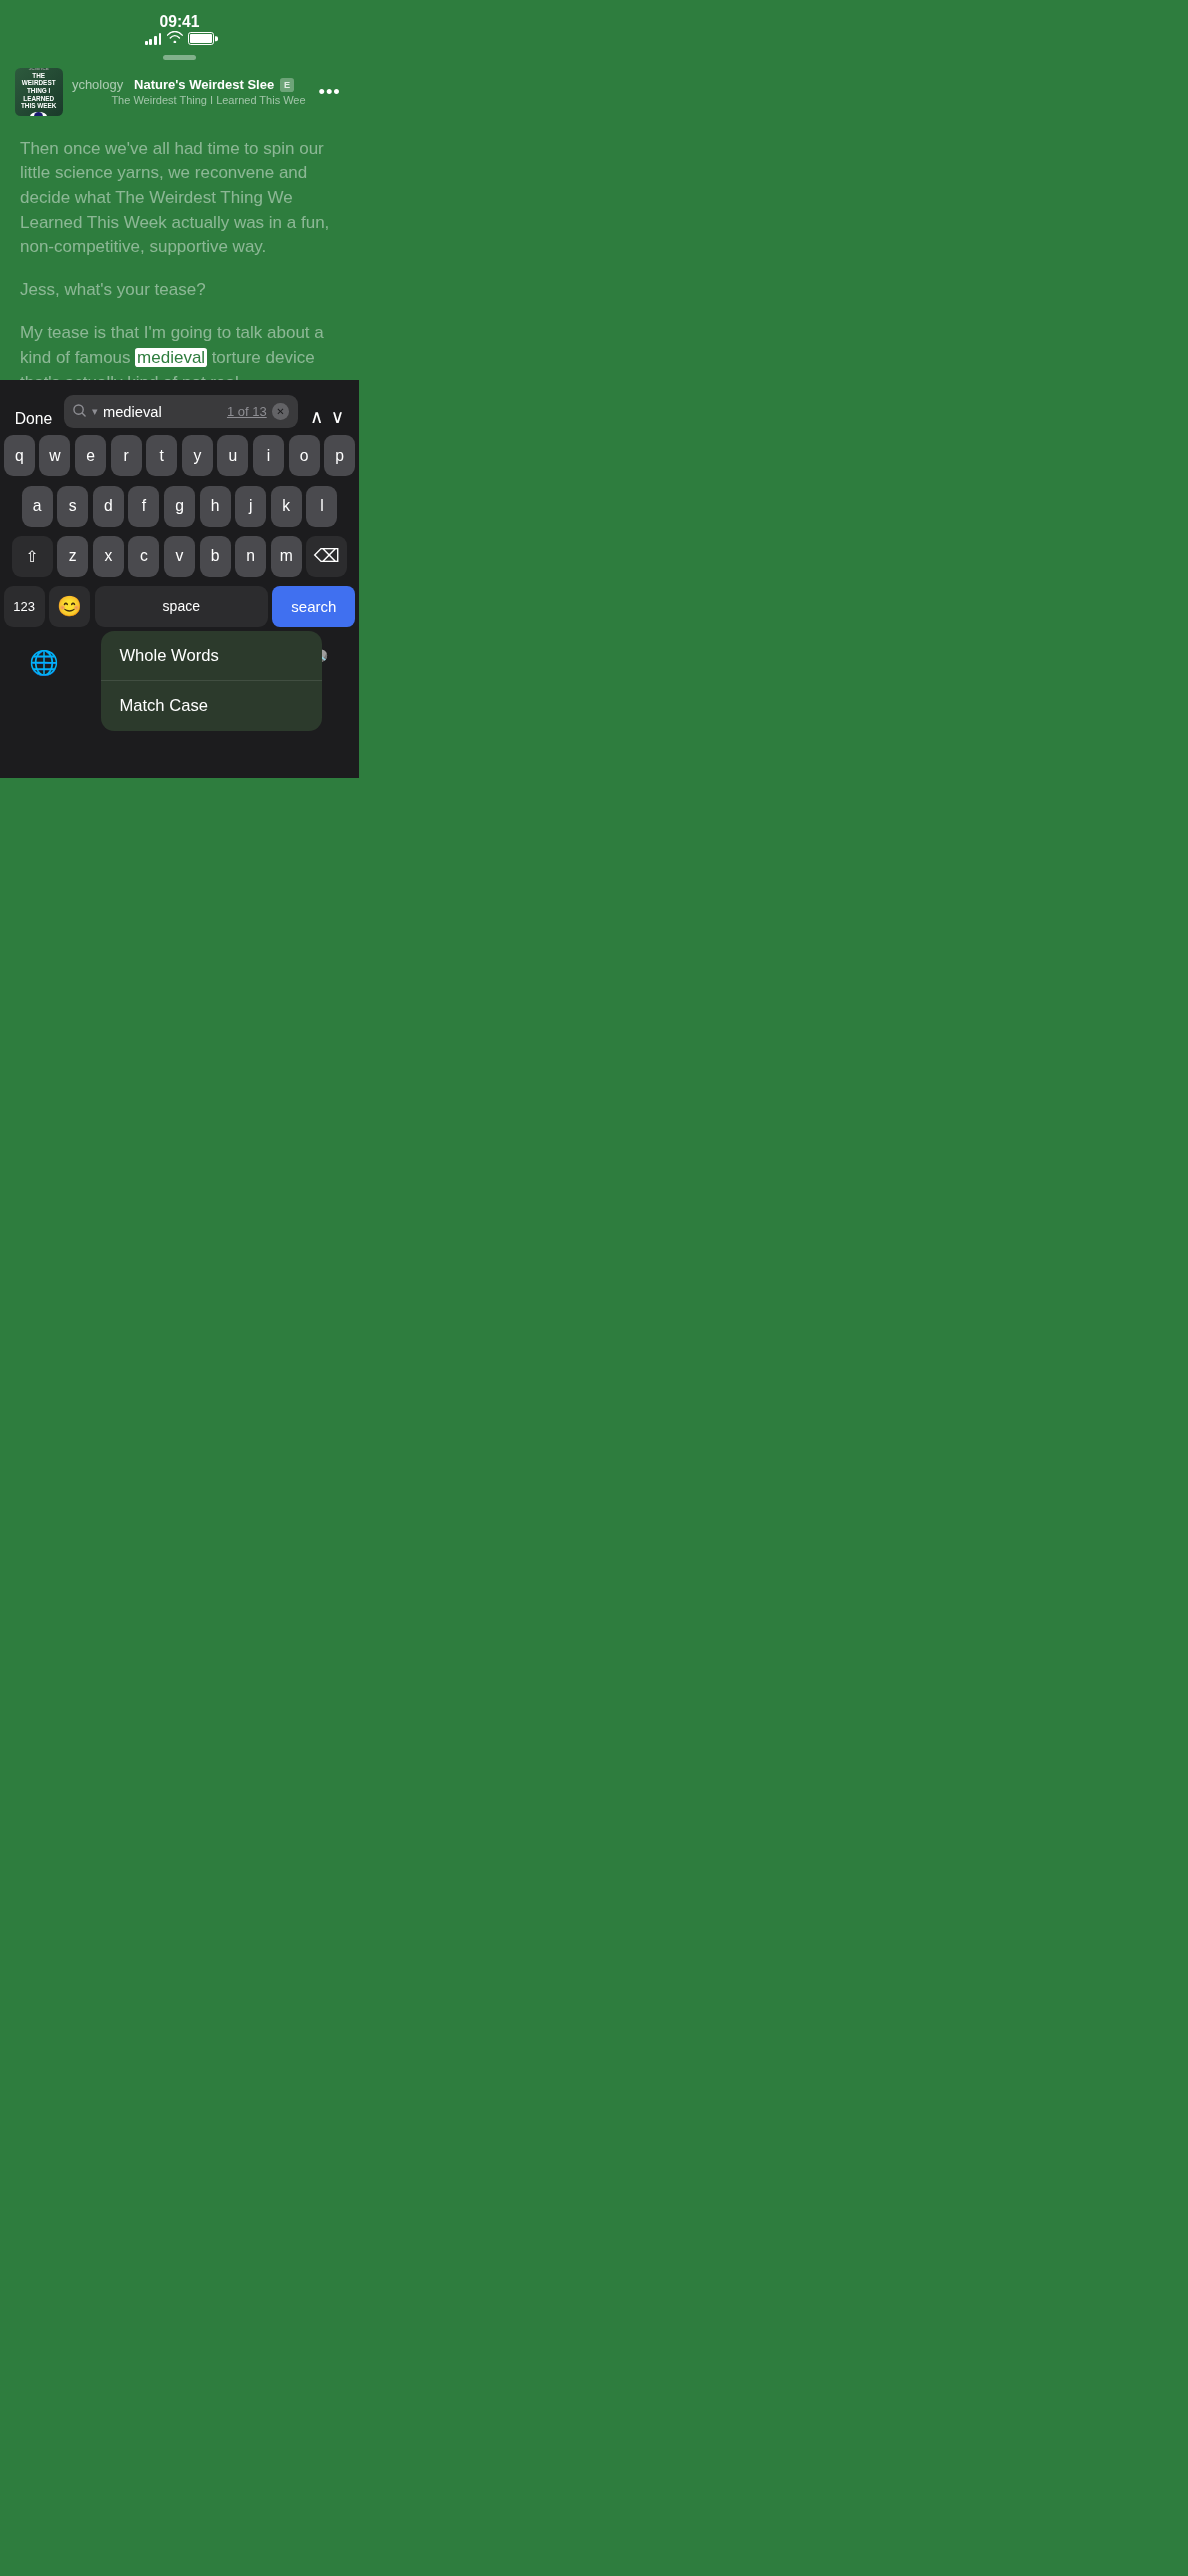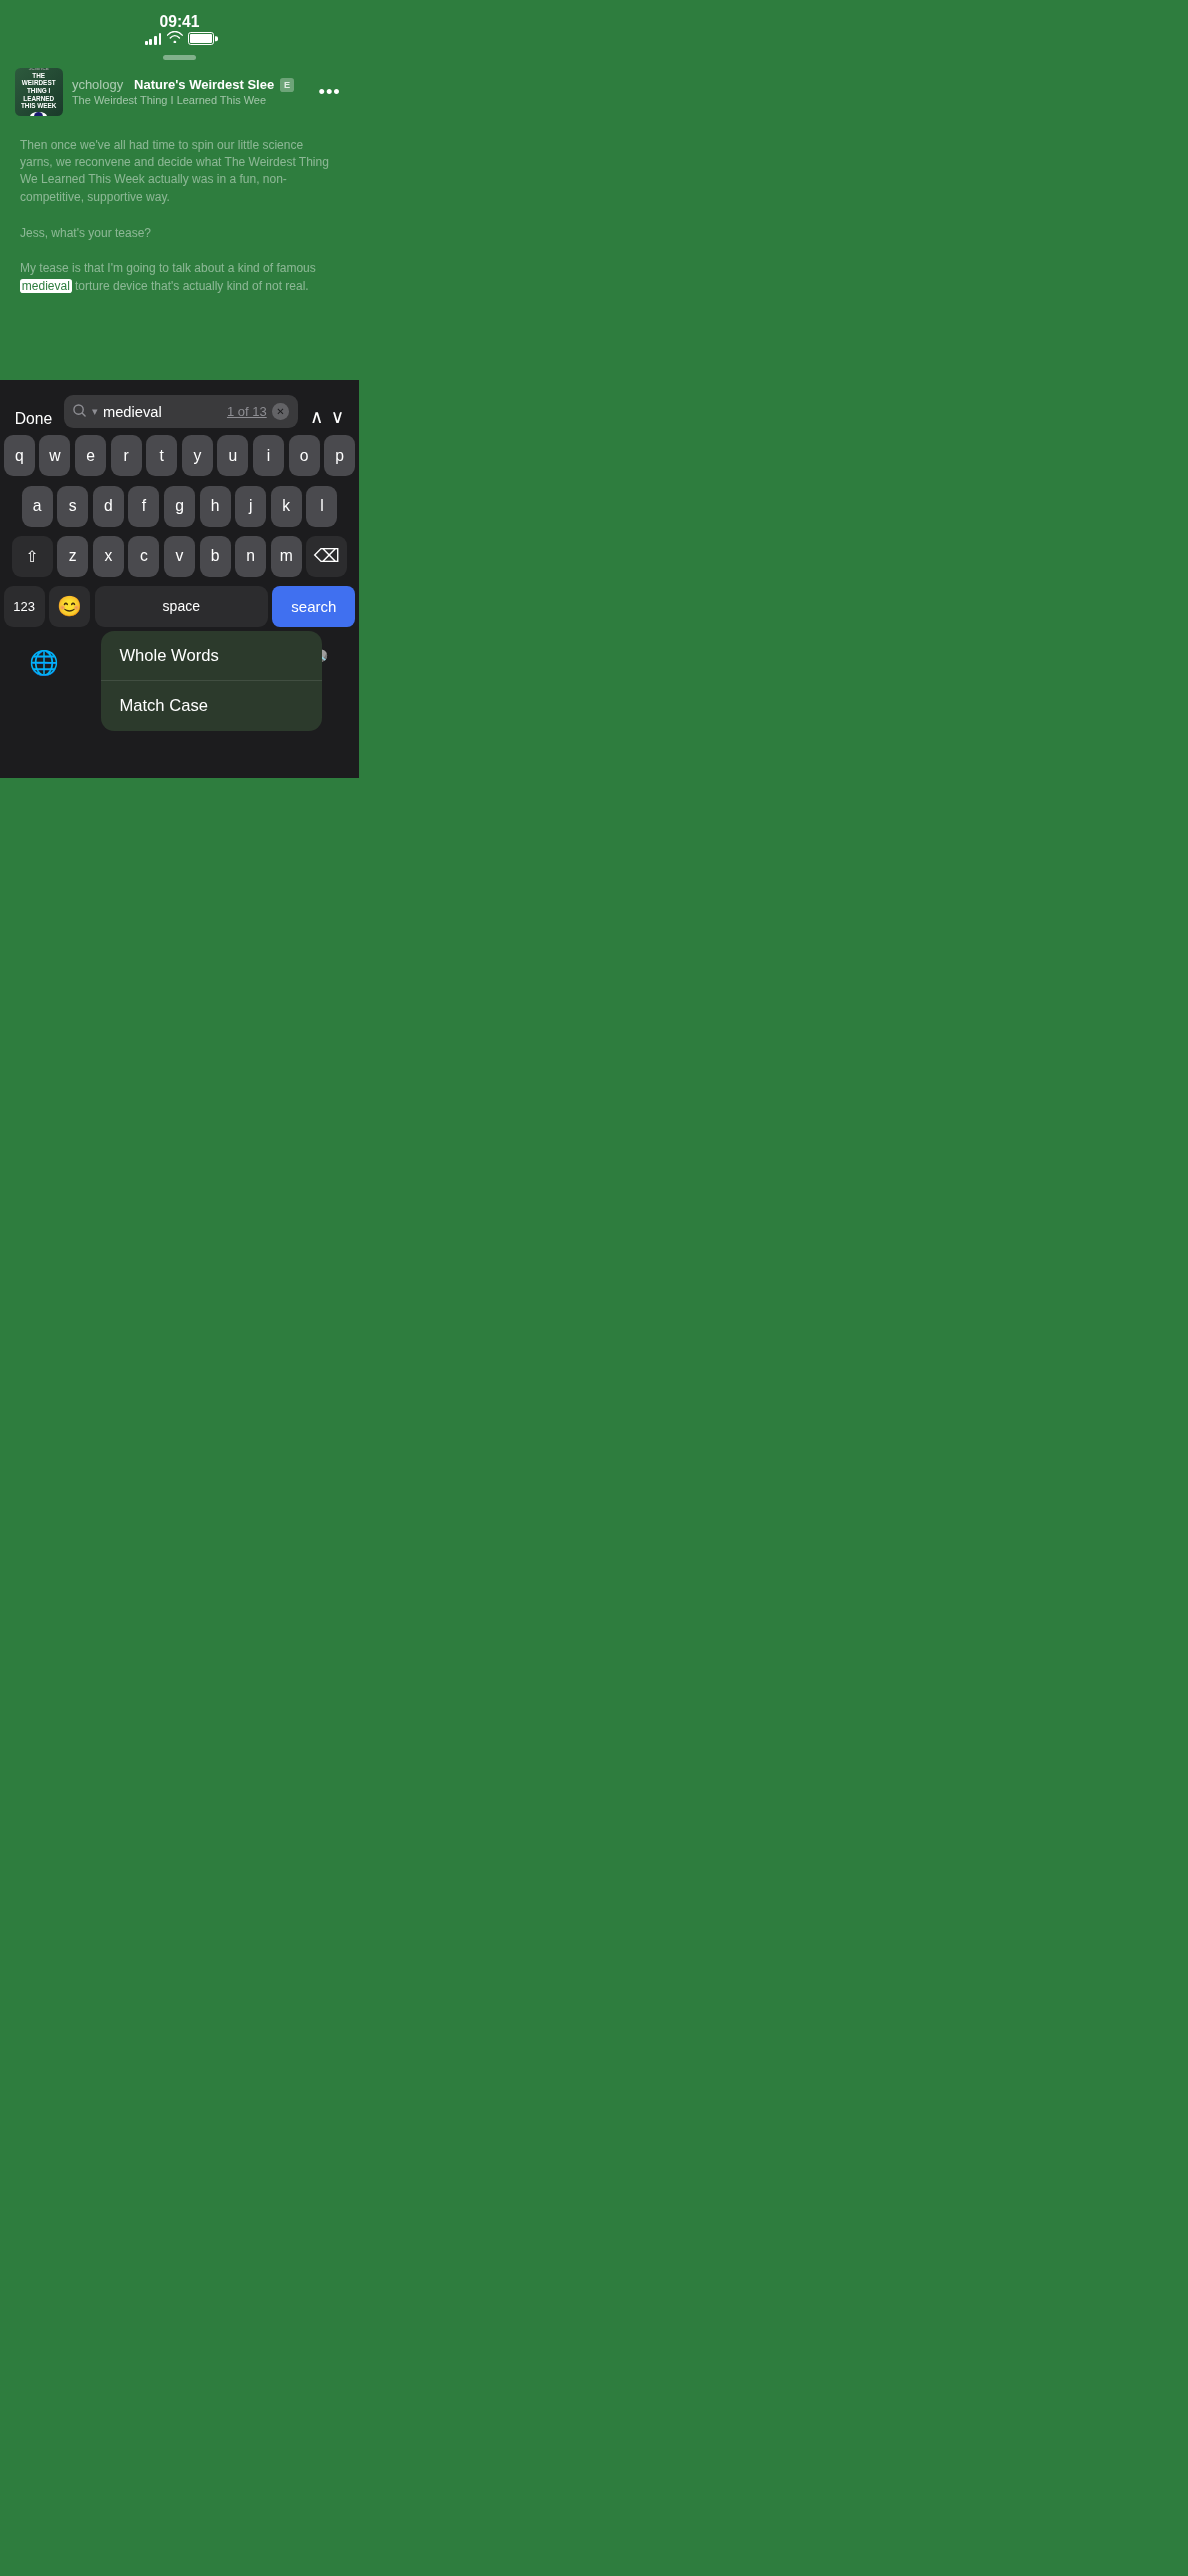--- a/index.html
+++ b/index.html
@@ -147,20 +147,21 @@
     }
     .album-eye-inner {
       width: 9.2px;
       height: 9.2px;
       border-radius: 50%;
       background: #1a1a6e;
     }
     .mini-player-info {
       flex: 1;
       overflow: hidden;
+      text-align: right;
     }
     .mini-player-row {
       display: flex;
       align-items: center;
       gap: 5.5px;
       margin-bottom: 1.8px;
     }
     .mini-player-podcast {
       font-size: 13px;
       color: rgba(255,255,255,0.6);
@@ -204,21 +205,21 @@
     }
 
     
     .transcript-area {
       padding: 18.4px 20px 0;
       height: 313px;
       overflow: hidden;
       position: relative;
     }
     .transcript-text {
-      font-size: 12px;
+      font-size: 17px;
       line-height: 1.45;
       color: rgba(255,255,255,0.45);
     }
     .transcript-text p {
       margin-bottom: 18.4px;
     }
     .highlight-word {
       background: #fff;
       color: #2e7d3e;
       border-radius: 2.8px;

